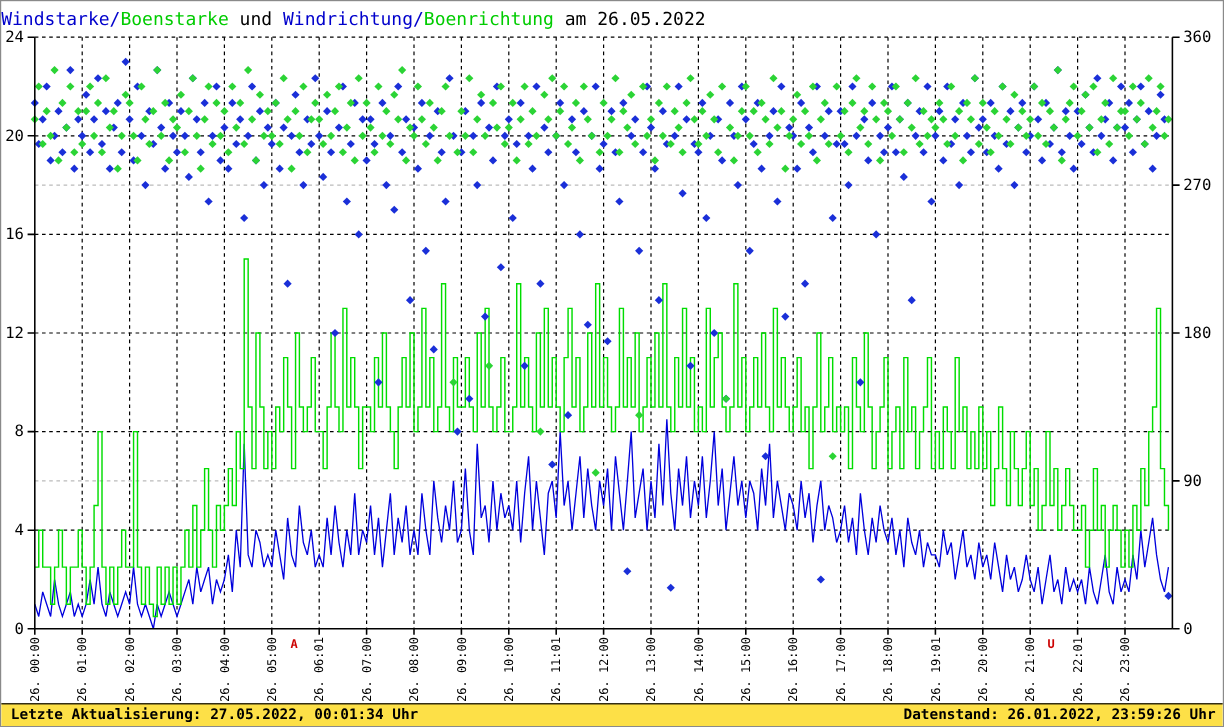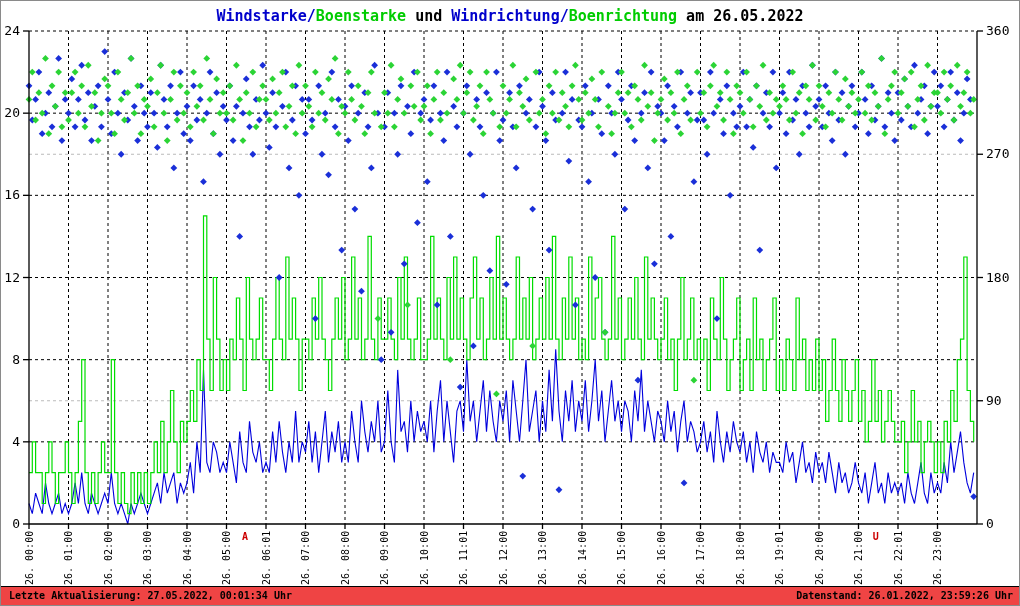--- a/index.html
+++ b/index.html
@@ -3,29 +3,29 @@
 <meta charset="utf-8">
 <style>
   html,body{margin:0;padding:0;background:#fff;}
   #page{
     position:relative;width:1018px;height:604px;
     border:1px solid #8a8a8a;background:#ffffff;overflow:hidden;
     font-family:"DejaVu Sans Mono","Liberation Mono",monospace;
     cursor:default;
   }
   #chart-title{
-    position:absolute;top:6px;left:0;right:0;text-align:center;
-    font-size:15px;font-weight:bold;letter-spacing:0;white-space:pre;
+    position:absolute;top:6px;left:0;right:0;text-align:left;
+    font-size:15px;font-weight:normal;letter-spacing:0;white-space:pre;
     z-index:2;
   }
   #chart-svg{position:absolute;top:0;left:0;}
   #status-bar{
     position:absolute;left:0;right:0;bottom:0;height:18px;
-    border-top:1px solid #000;background:#ef4444;
-    font-size:10px;font-weight:bold;line-height:17px;white-space:pre;
+    border-top:1px solid #000;background:#fde047;
+    font-size:12px;font-weight:bold;line-height:17px;white-space:pre;
   }
   #status-left{position:absolute;left:8px;top:0;}
   #status-right{position:absolute;right:6px;top:0;}
   svg text{font-family:"DejaVu Sans Mono","Liberation Mono",monospace;}
 </style>
 </head>
 <body>
 
 <div id="page">
 

